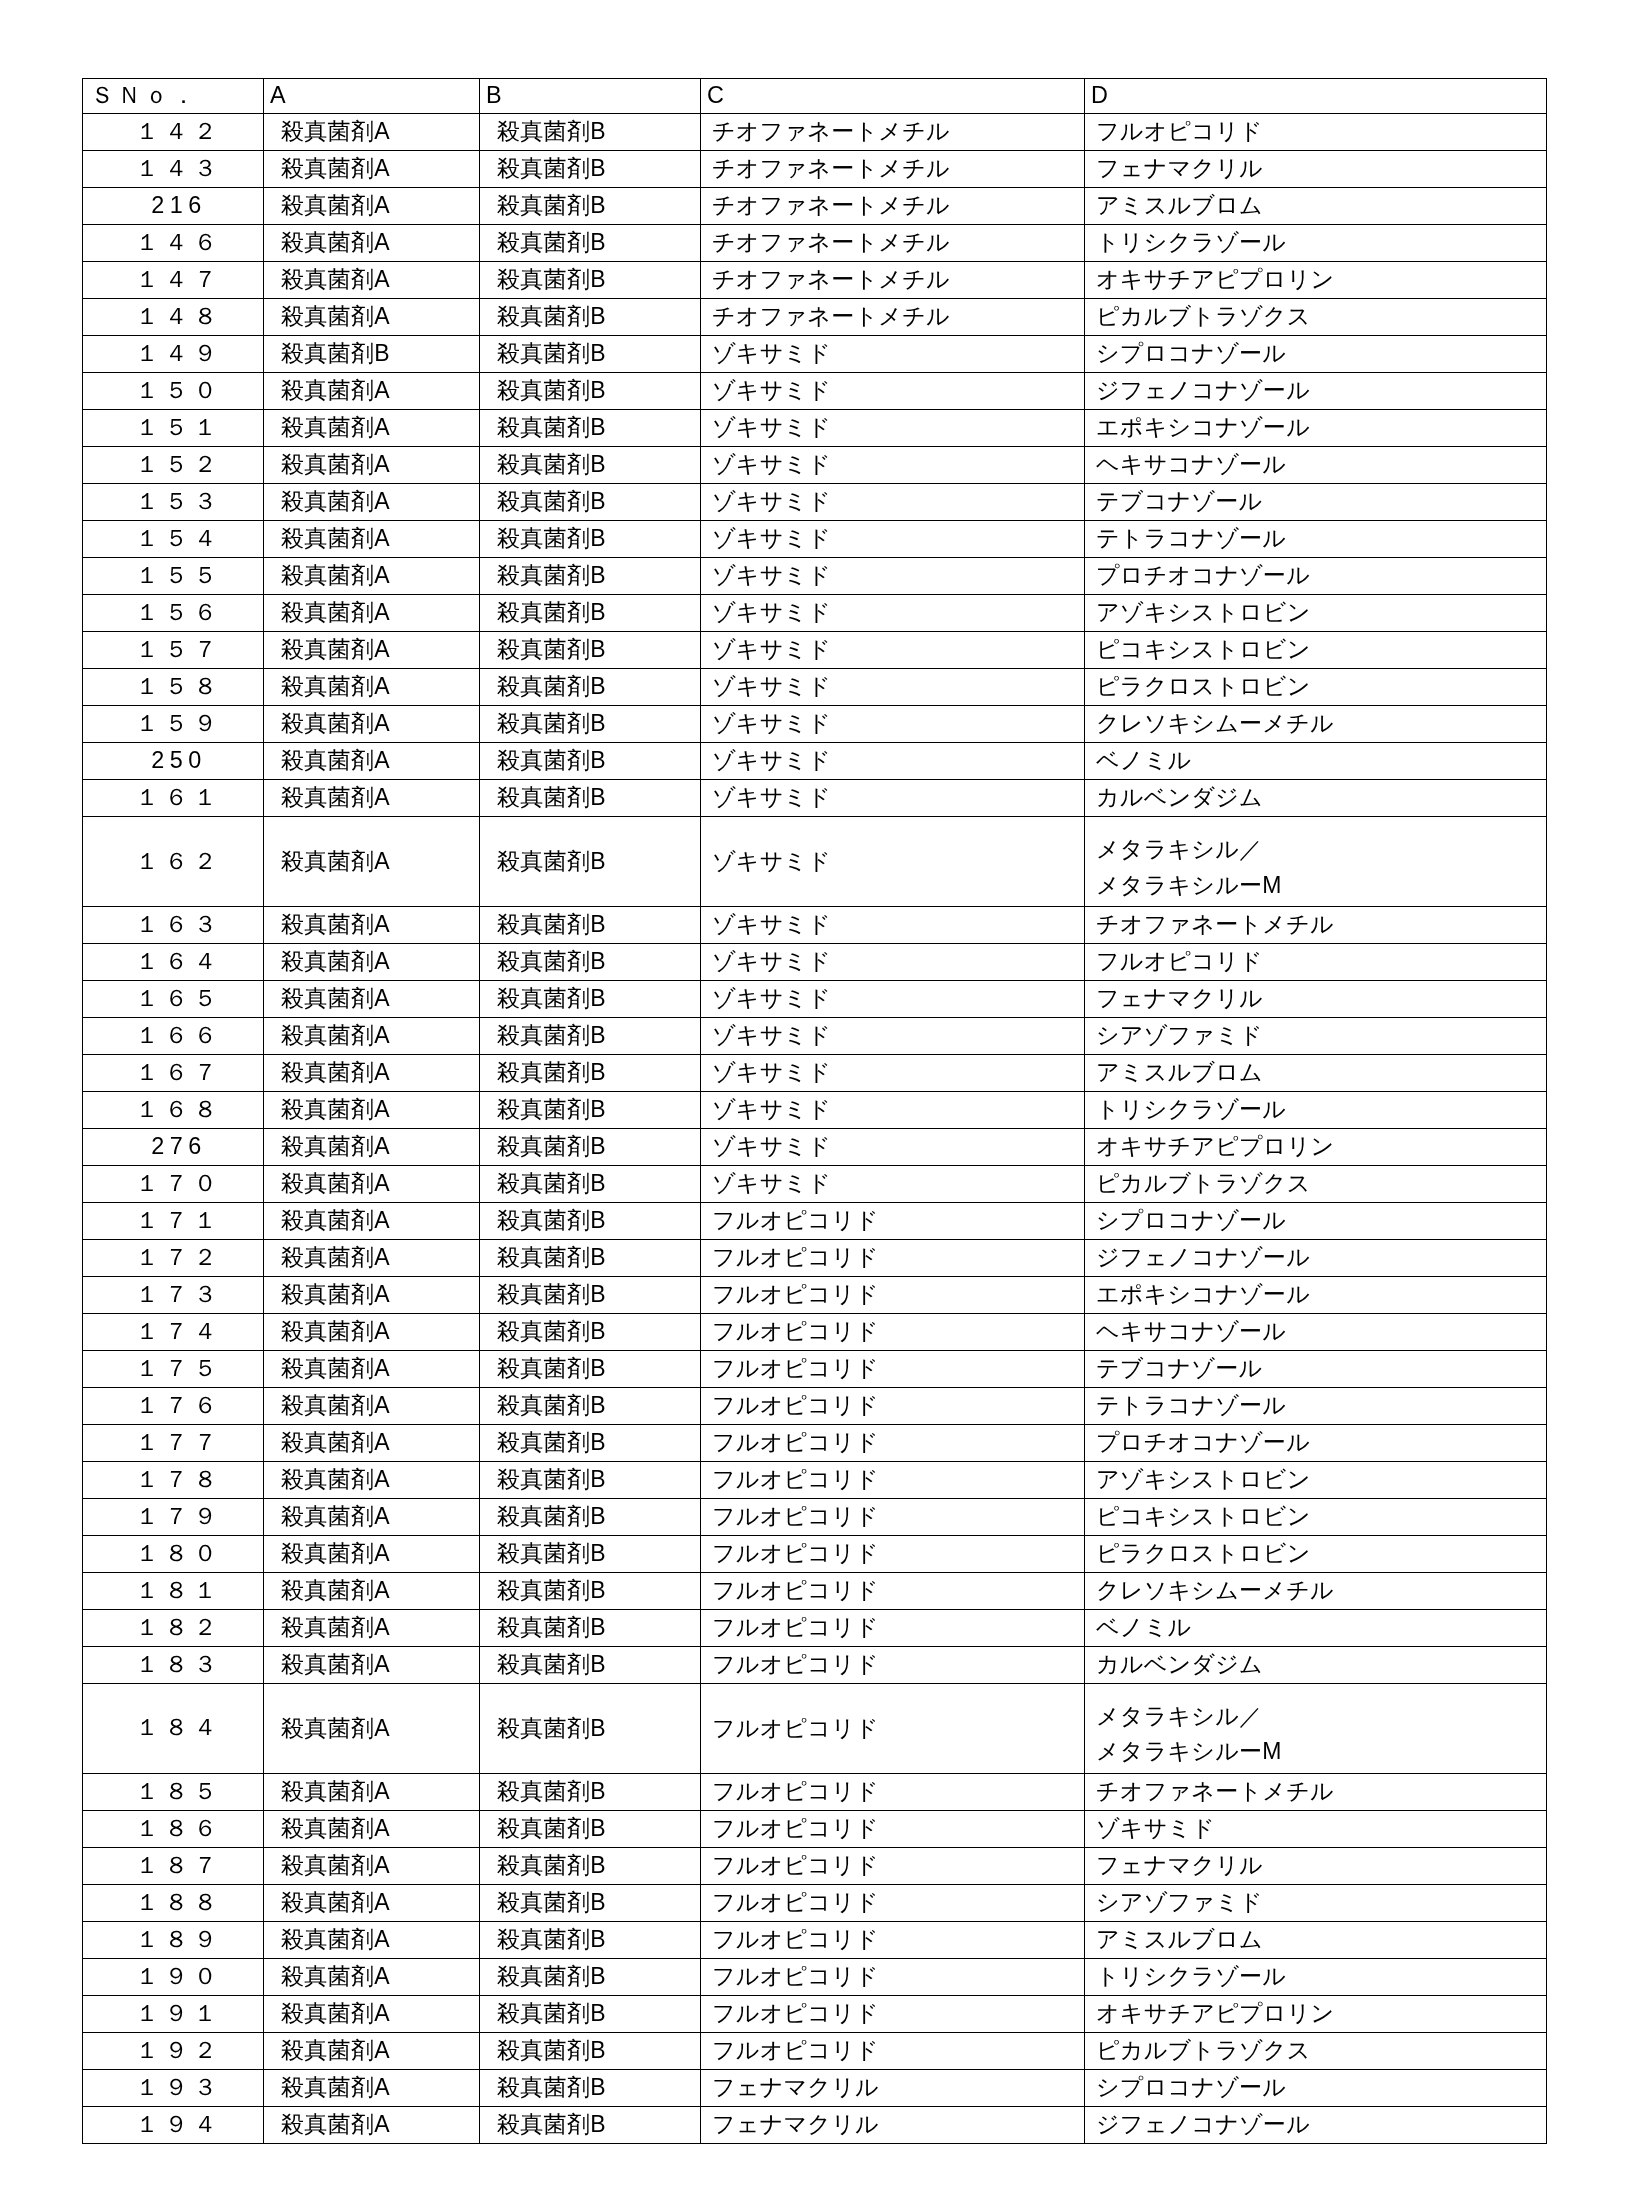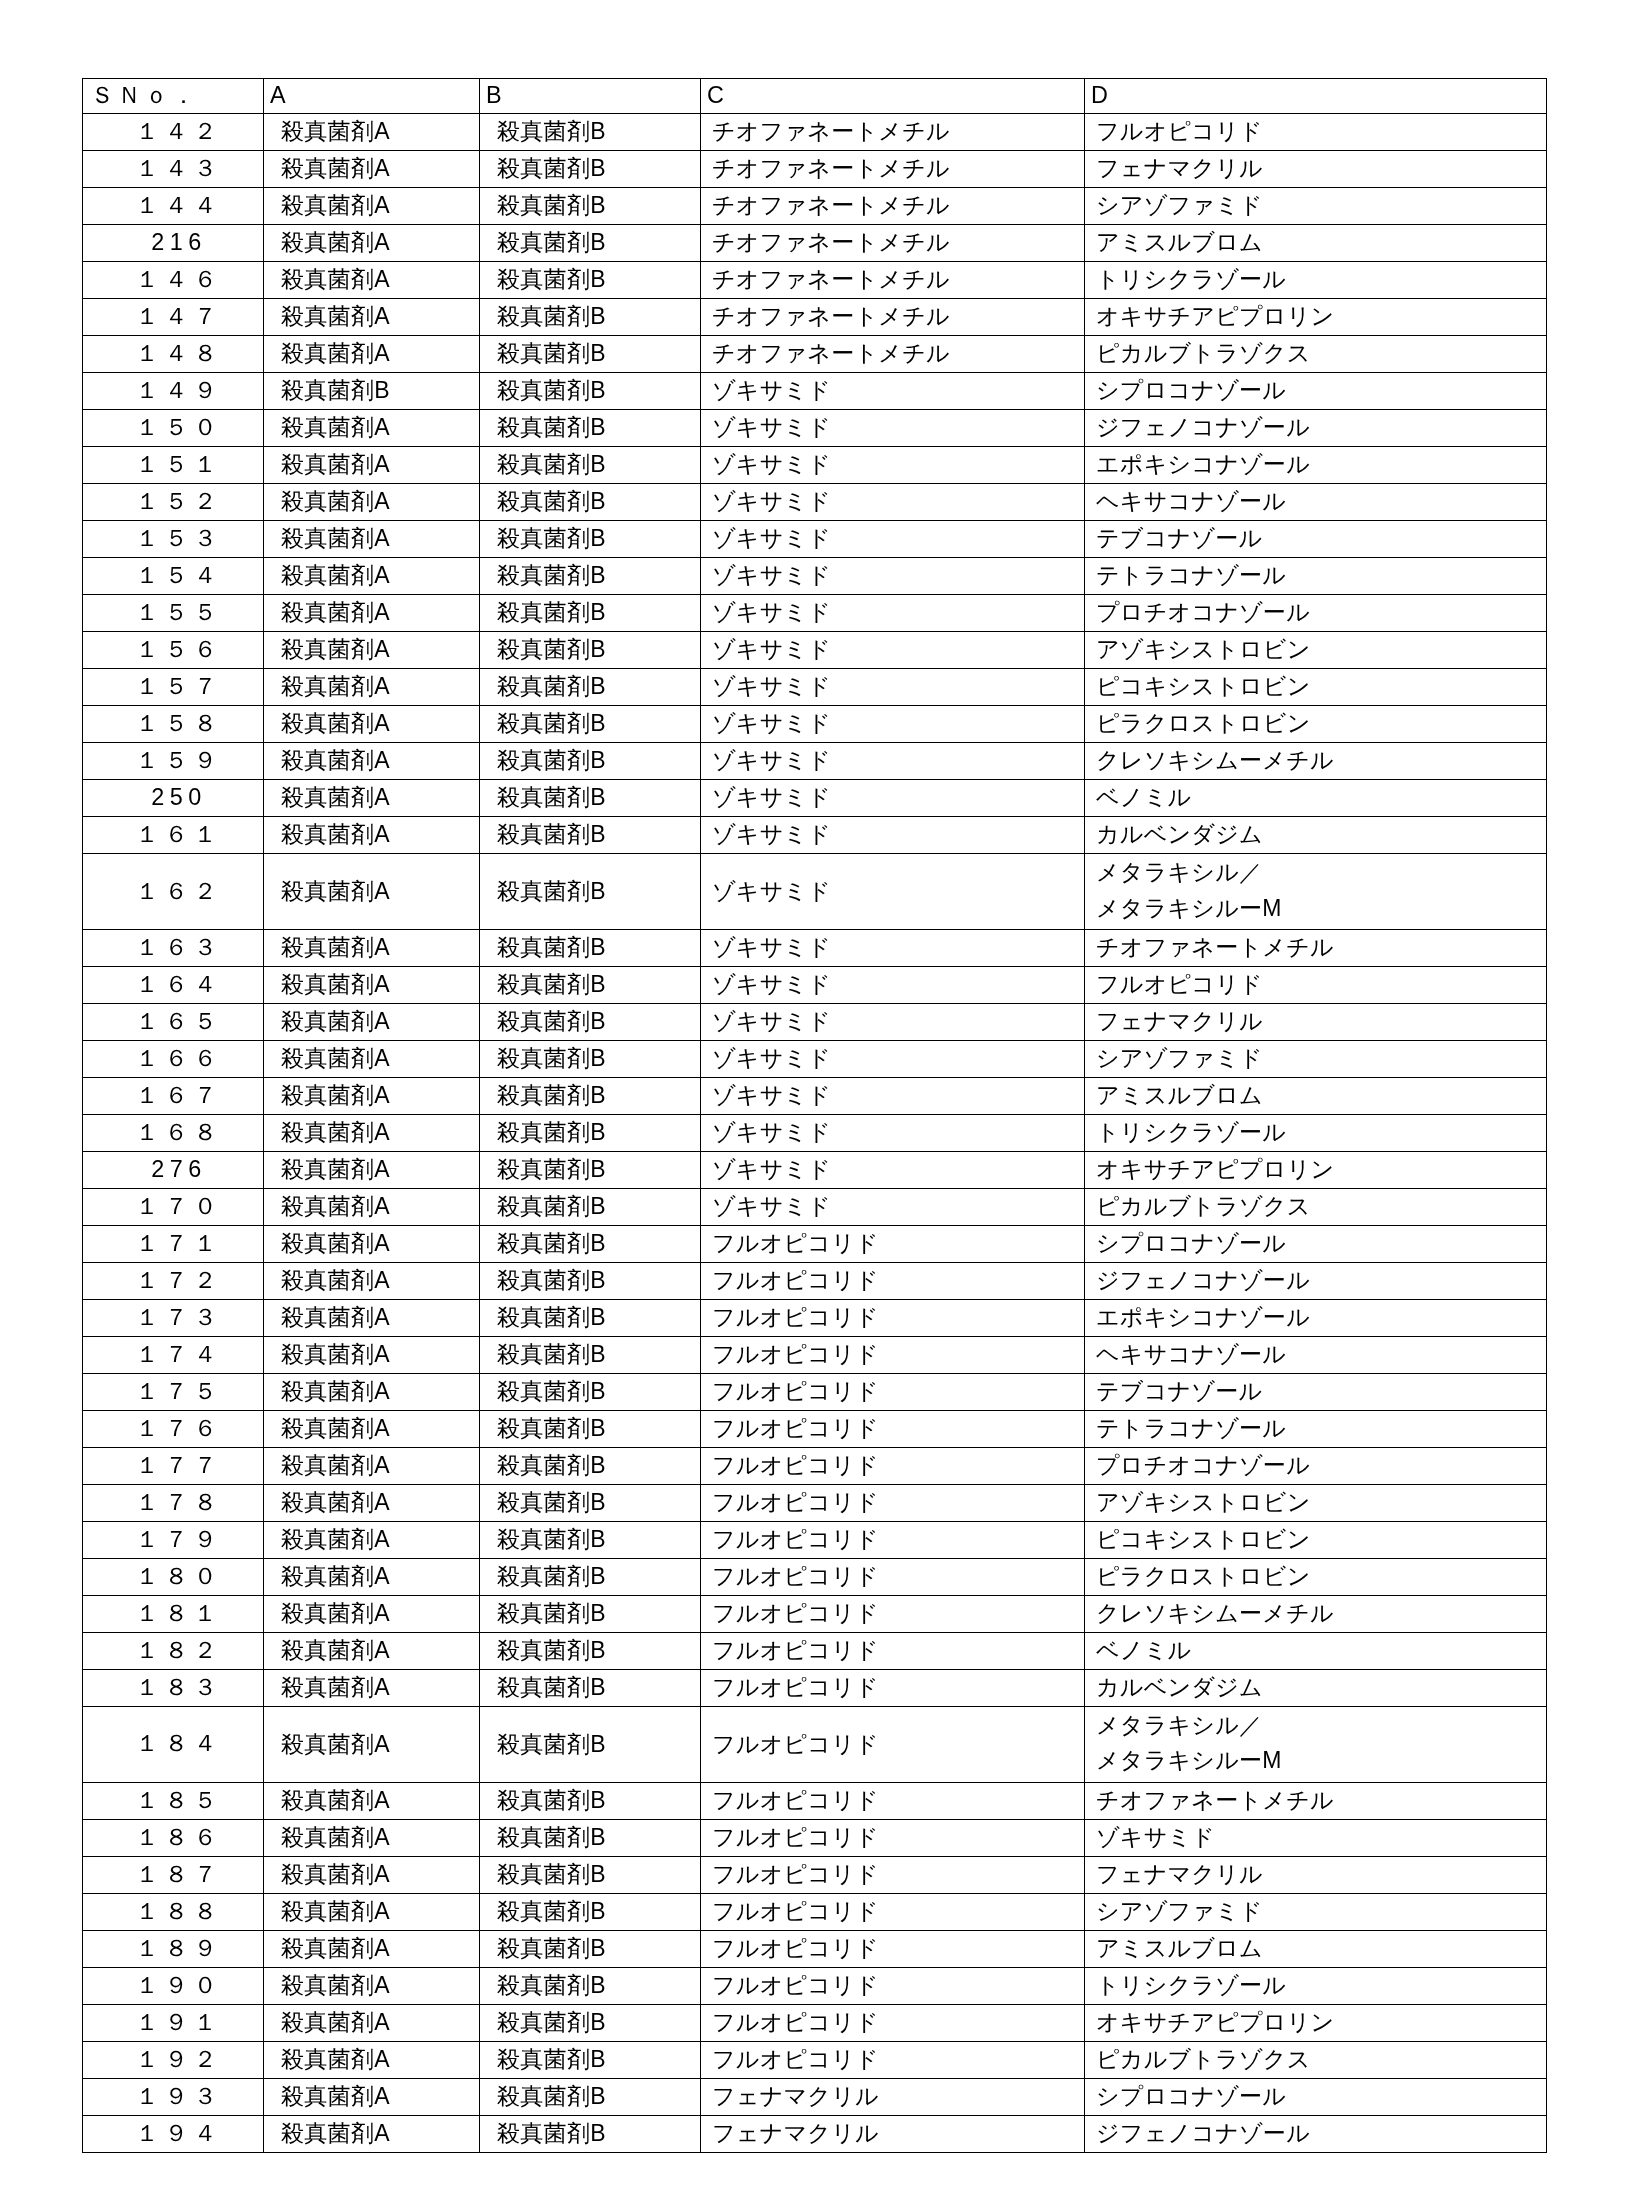--- a/index.html
+++ b/index.html
@@ -86,21 +86,21 @@
   #patent-table td.col-c,
   #patent-table td.col-d {
     text-align: left;
     padding-left: 11px;
     letter-spacing: 0.3px;
   }
 
   #patent-table td.multiline {
     white-space: normal;
     line-height: 1.55;
-    padding-top: 1px;
+    padding-top: 15px;
     padding-bottom: 2.5px;
   }
   #patent-table td.multiline .ln {
     display: block;
   }
 </style>
 </head>
 <body>
 
 <div id="sheet">
@@ -130,27 +130,20 @@
           <td class="col-d">フルオピコリド</td>
         </tr>
         <tr>
           <td class="sno">１４３</td>
           <td class="col-a">殺真菌剤A</td>
           <td class="col-b">殺真菌剤B</td>
           <td class="col-c">チオファネートメチル</td>
           <td class="col-d">フェナマクリル</td>
         </tr>
         <tr>
-          <td class="sno">１４４</td>
-          <td class="col-a">殺真菌剤A</td>
-          <td class="col-b">殺真菌剤B</td>
-          <td class="col-c">チオファネートメチル</td>
-          <td class="col-d">シアゾファミド</td>
-        </tr>
-        <tr>
           <td class="sno">216</td>
           <td class="col-a">殺真菌剤A</td>
           <td class="col-b">殺真菌剤B</td>
           <td class="col-c">チオファネートメチル</td>
           <td class="col-d">アミスルブロム</td>
         </tr>
         <tr>
           <td class="sno">１４６</td>
           <td class="col-a">殺真菌剤A</td>
           <td class="col-b">殺真菌剤B</td>

